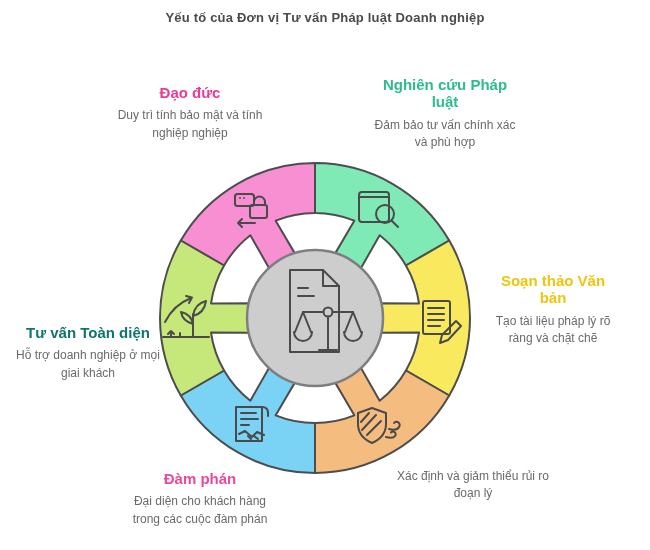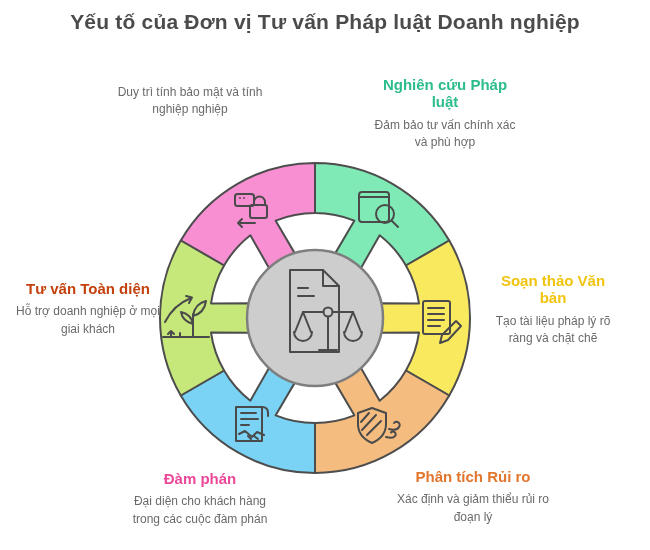--- a/index.html
+++ b/index.html
@@ -3,21 +3,21 @@
 <meta charset="utf-8">
 <style>
   html,body{margin:0;padding:0;background:#fff;}
   #stage{
     position:relative;width:650px;height:550px;background:#ffffff;
     font-family:"Liberation Sans","DejaVu Sans",sans-serif;overflow:hidden;
     border-right:1px solid #f0f0f0;
   }
   .title{
     position:absolute;top:10px;left:0;width:650px;text-align:center;
-    font-size:21px;font-weight:bold;color:#4b4b4b;letter-spacing:.2px;
+    font-size:13px;font-weight:bold;color:#4b4b4b;letter-spacing:.2px;
   }
   #wheel{position:absolute;left:0;top:0;}
   .seg-label{position:absolute;text-align:center;}
   .seg-heading{display:block;font-size:15px;font-weight:bold;line-height:1.15;margin:0 auto 6px auto;}
   .seg-desc{font-size:12px;color:#6a6a6a;line-height:1.45;}
   .lbl-ethics{left:110px;top:84px;width:160px;}
   .lbl-research{left:370px;top:76px;width:150px;}
   .lbl-research .seg-heading{max-width:132px;}
   .lbl-drafting{left:483px;top:272px;width:140px;}
   .lbl-drafting .seg-heading{max-width:112px;}
@@ -96,41 +96,41 @@
       <path d="M 4,19 V -4"></path>
       <path d="M 4,-2 C 12,-4 16,-10 17,-17 C 9,-15 5,-10 4,-2 Z"></path>
       <path d="M 4,6 C -3,4 -7,0 -8,-6 C 0,-4 3,0 4,6 Z"></path>
       <path d="M -24,4 C -18,-8 -8,-16 2,-20"></path>
       <path d="M -3,-22 L 3,-20.5 L 0,-15"></path>
       <path d="M -18,19 V 13 M -21,16 L -18,13 L -15,16 M -9,19 V 15"></path>
     </g>
   </svg>
 
   <div class="seg-label lbl-ethics">
+    <span class="seg-heading" style="color: rgb(233, 58, 151);">Đạo đức</span>
     <div class="seg-desc">Duy trì tính bảo mật và tính nghiệp nghiệp</div>
   </div>
 
   <div class="seg-label lbl-research">
     <span class="seg-heading" style="color: rgb(45, 189, 140);">Nghiên cứu Pháp luật</span>
     <div class="seg-desc">Đảm bảo tư vấn chính xác và phù hợp</div>
   </div>
 
   <div class="seg-label lbl-drafting">
     <span class="seg-heading" style="color: rgb(241, 196, 15);">Soạn thảo Văn bản</span>
     <div class="seg-desc">Tạo tài liệu pháp lý rõ ràng và chặt chẽ</div>
   </div>
 
   <div class="seg-label lbl-risk">
-    <span class="seg-heading" style="color: rgb(226, 118, 45);">Phân tích Rủi ro</span>
     <div class="seg-desc">Xác định và giảm thiểu rủi ro đoạn lý</div>
   </div>
 
   <div class="seg-label lbl-negotiation">
     <span class="seg-heading" style="color: #ec4899;">Đàm phán</span>
     <div class="seg-desc">Đại diện cho khách hàng trong các cuộc đàm phán</div>
   </div>
 
   <div class="seg-label lbl-advisory">
-    <span class="seg-heading" style="color: #c2410c;">Tư vấn Toàn diện</span>
+    <span class="seg-heading" style="color: #0f766e; margin-top: 44px;">Tư vấn Toàn diện</span>
     <div class="seg-desc">Hỗ trợ doanh nghiệp ở mọi giai khách</div>
   </div>
 
 </div>
 
 </body></html>

